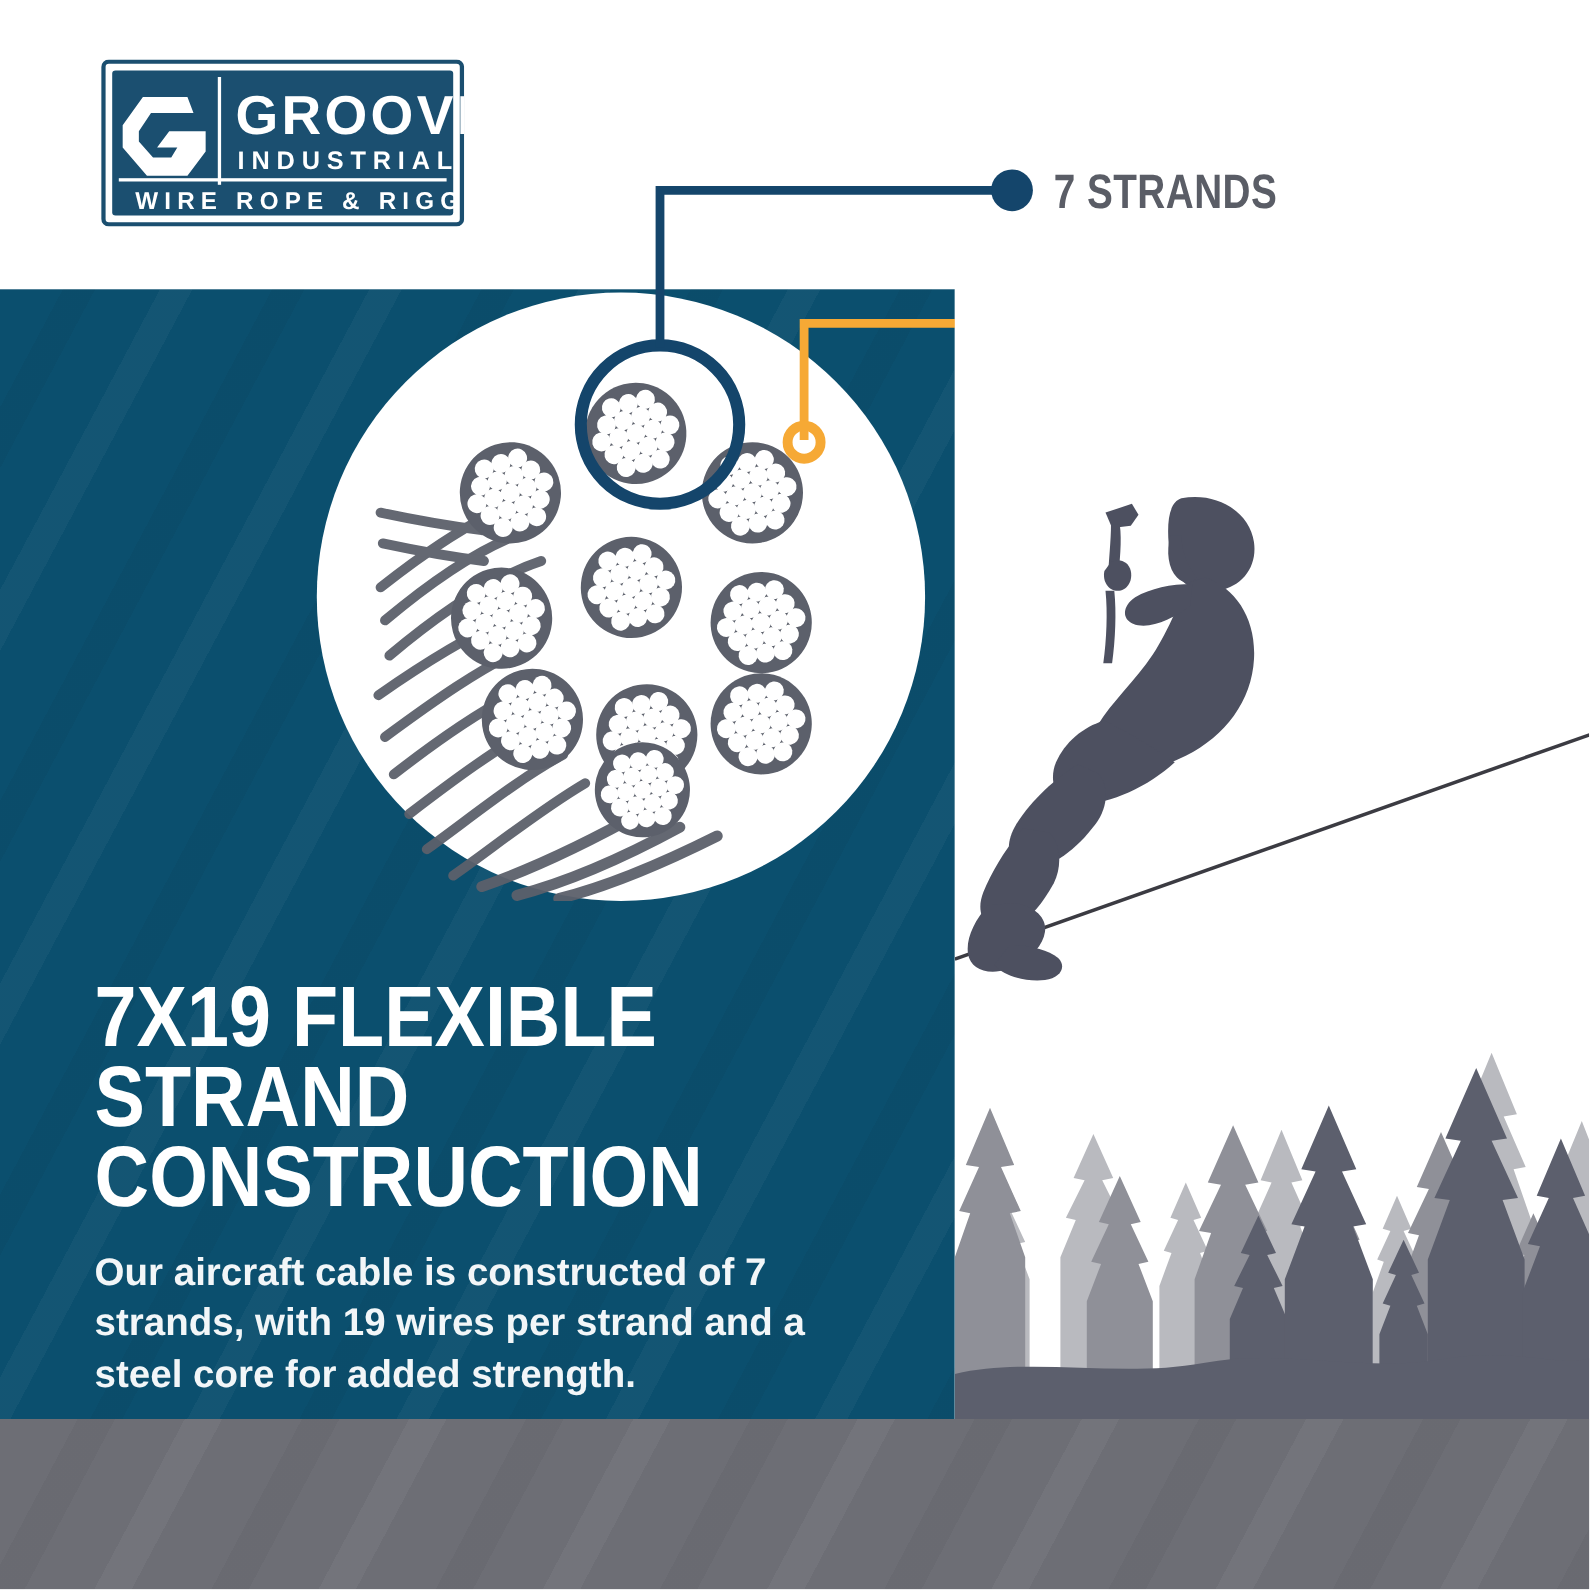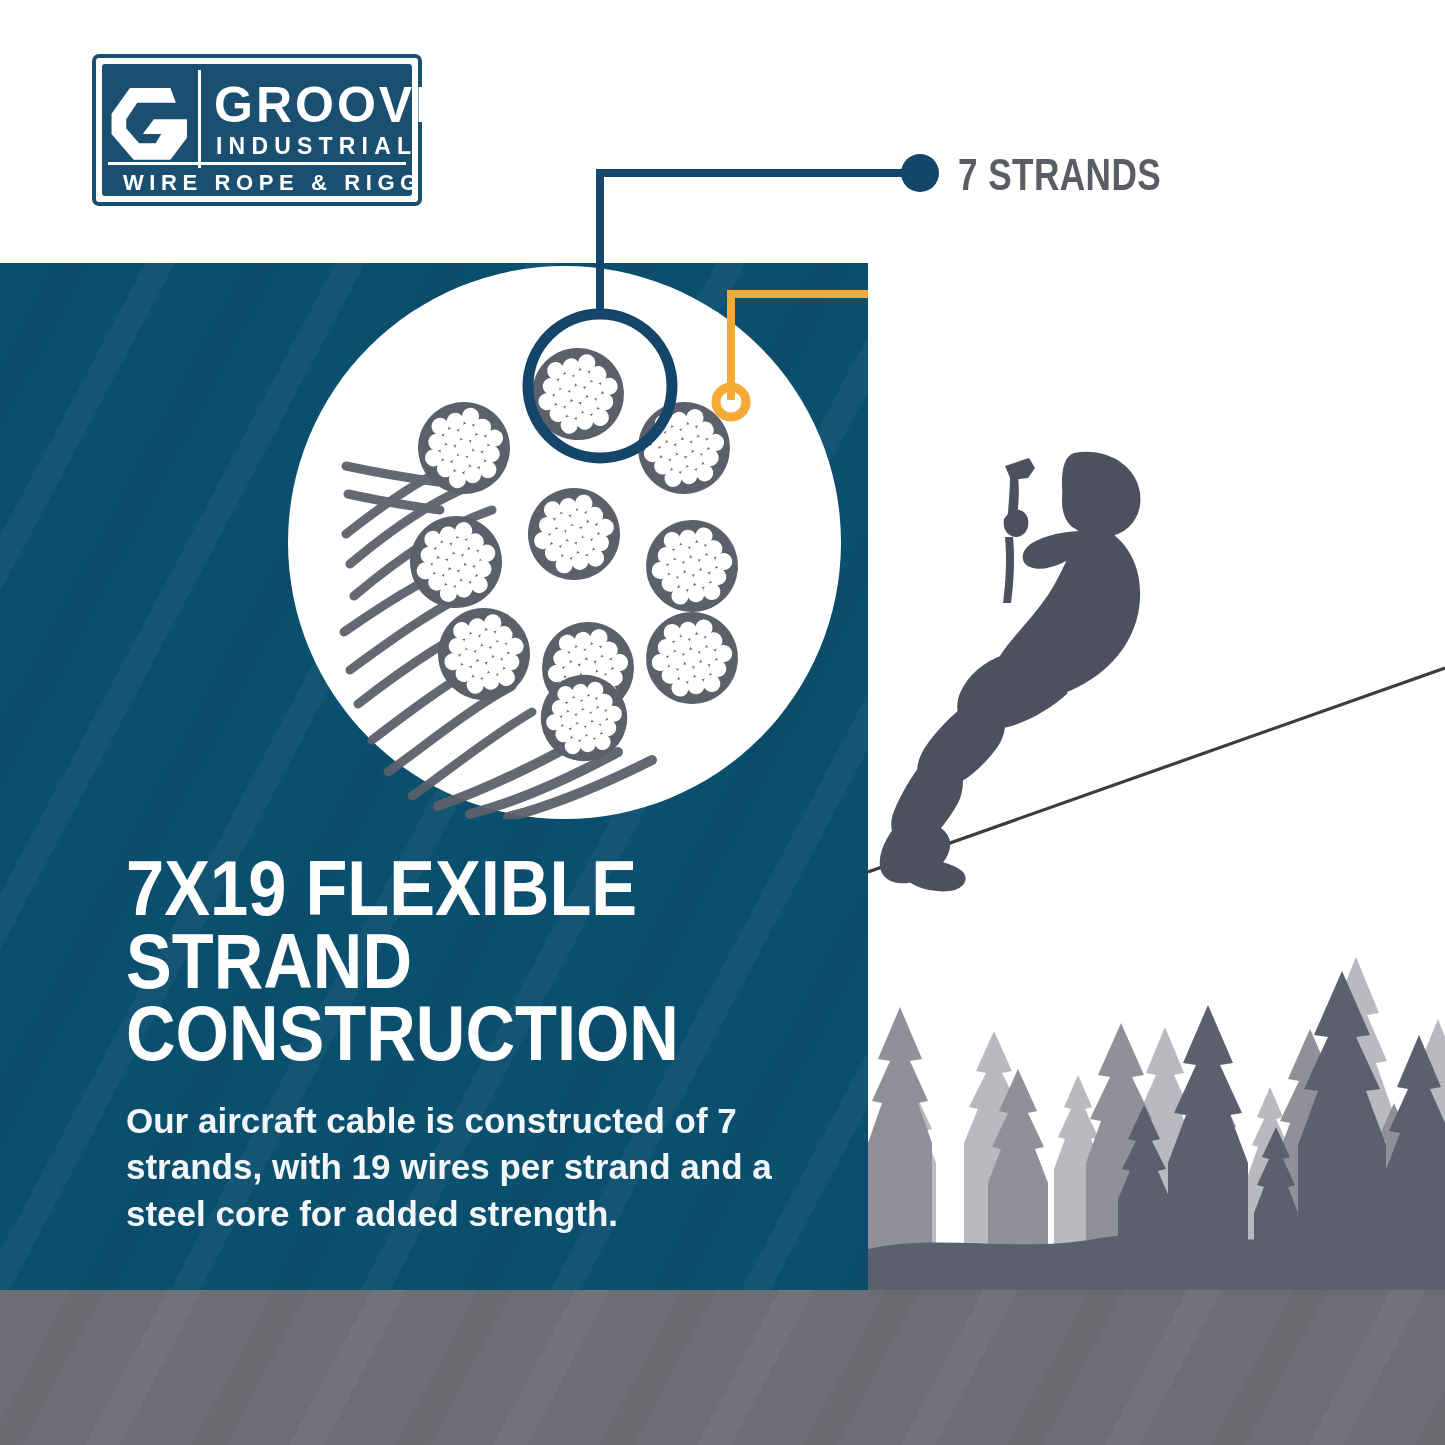--- a/index.html
+++ b/index.html
@@ -32,21 +32,21 @@
   .callouts{position:absolute;left:0;top:0;width:1445px;height:470px;}
   .callout-label{position:absolute;color:#5a5d66;font-weight:700;
      font-family:"Liberation Sans", sans-serif;
      letter-spacing:0.5px;white-space:nowrap;
      transform-origin:left center;}
   .cl-1{left:958px;top:150px;font-size:44px;transform:scaleX(0.80);}
   .cl-2{left:958px;top:272px;font-size:44px;transform:scaleX(0.80);}
   .cl-3{left:958px;top:387px;font-size:44px;transform:scaleX(0.80);}
 
   
-  .headline{position:absolute;left:86px;top:852px;width:760px;color:#ffffff;margin-left:40px;}
+  .headline{position:absolute;left:86px;top:888px;width:760px;color:#ffffff;}
   .headline h1{margin:0;font-weight:700;font-size:78px;line-height:0.93;
       letter-spacing:0px;transform:scaleX(0.88);transform-origin:left top;}
   .headline h1 span{display:block;}
   .headline p{margin:28px 0 0 0;font-size:35px;line-height:1.33;color:#f2f6f8;
       font-weight:700;max-width:660px;}
 
   
   .scene{position:absolute;left:868px;top:263px;width:577px;height:1027px;overflow:hidden;background:#ffffff;}
 </style>
 </head>

